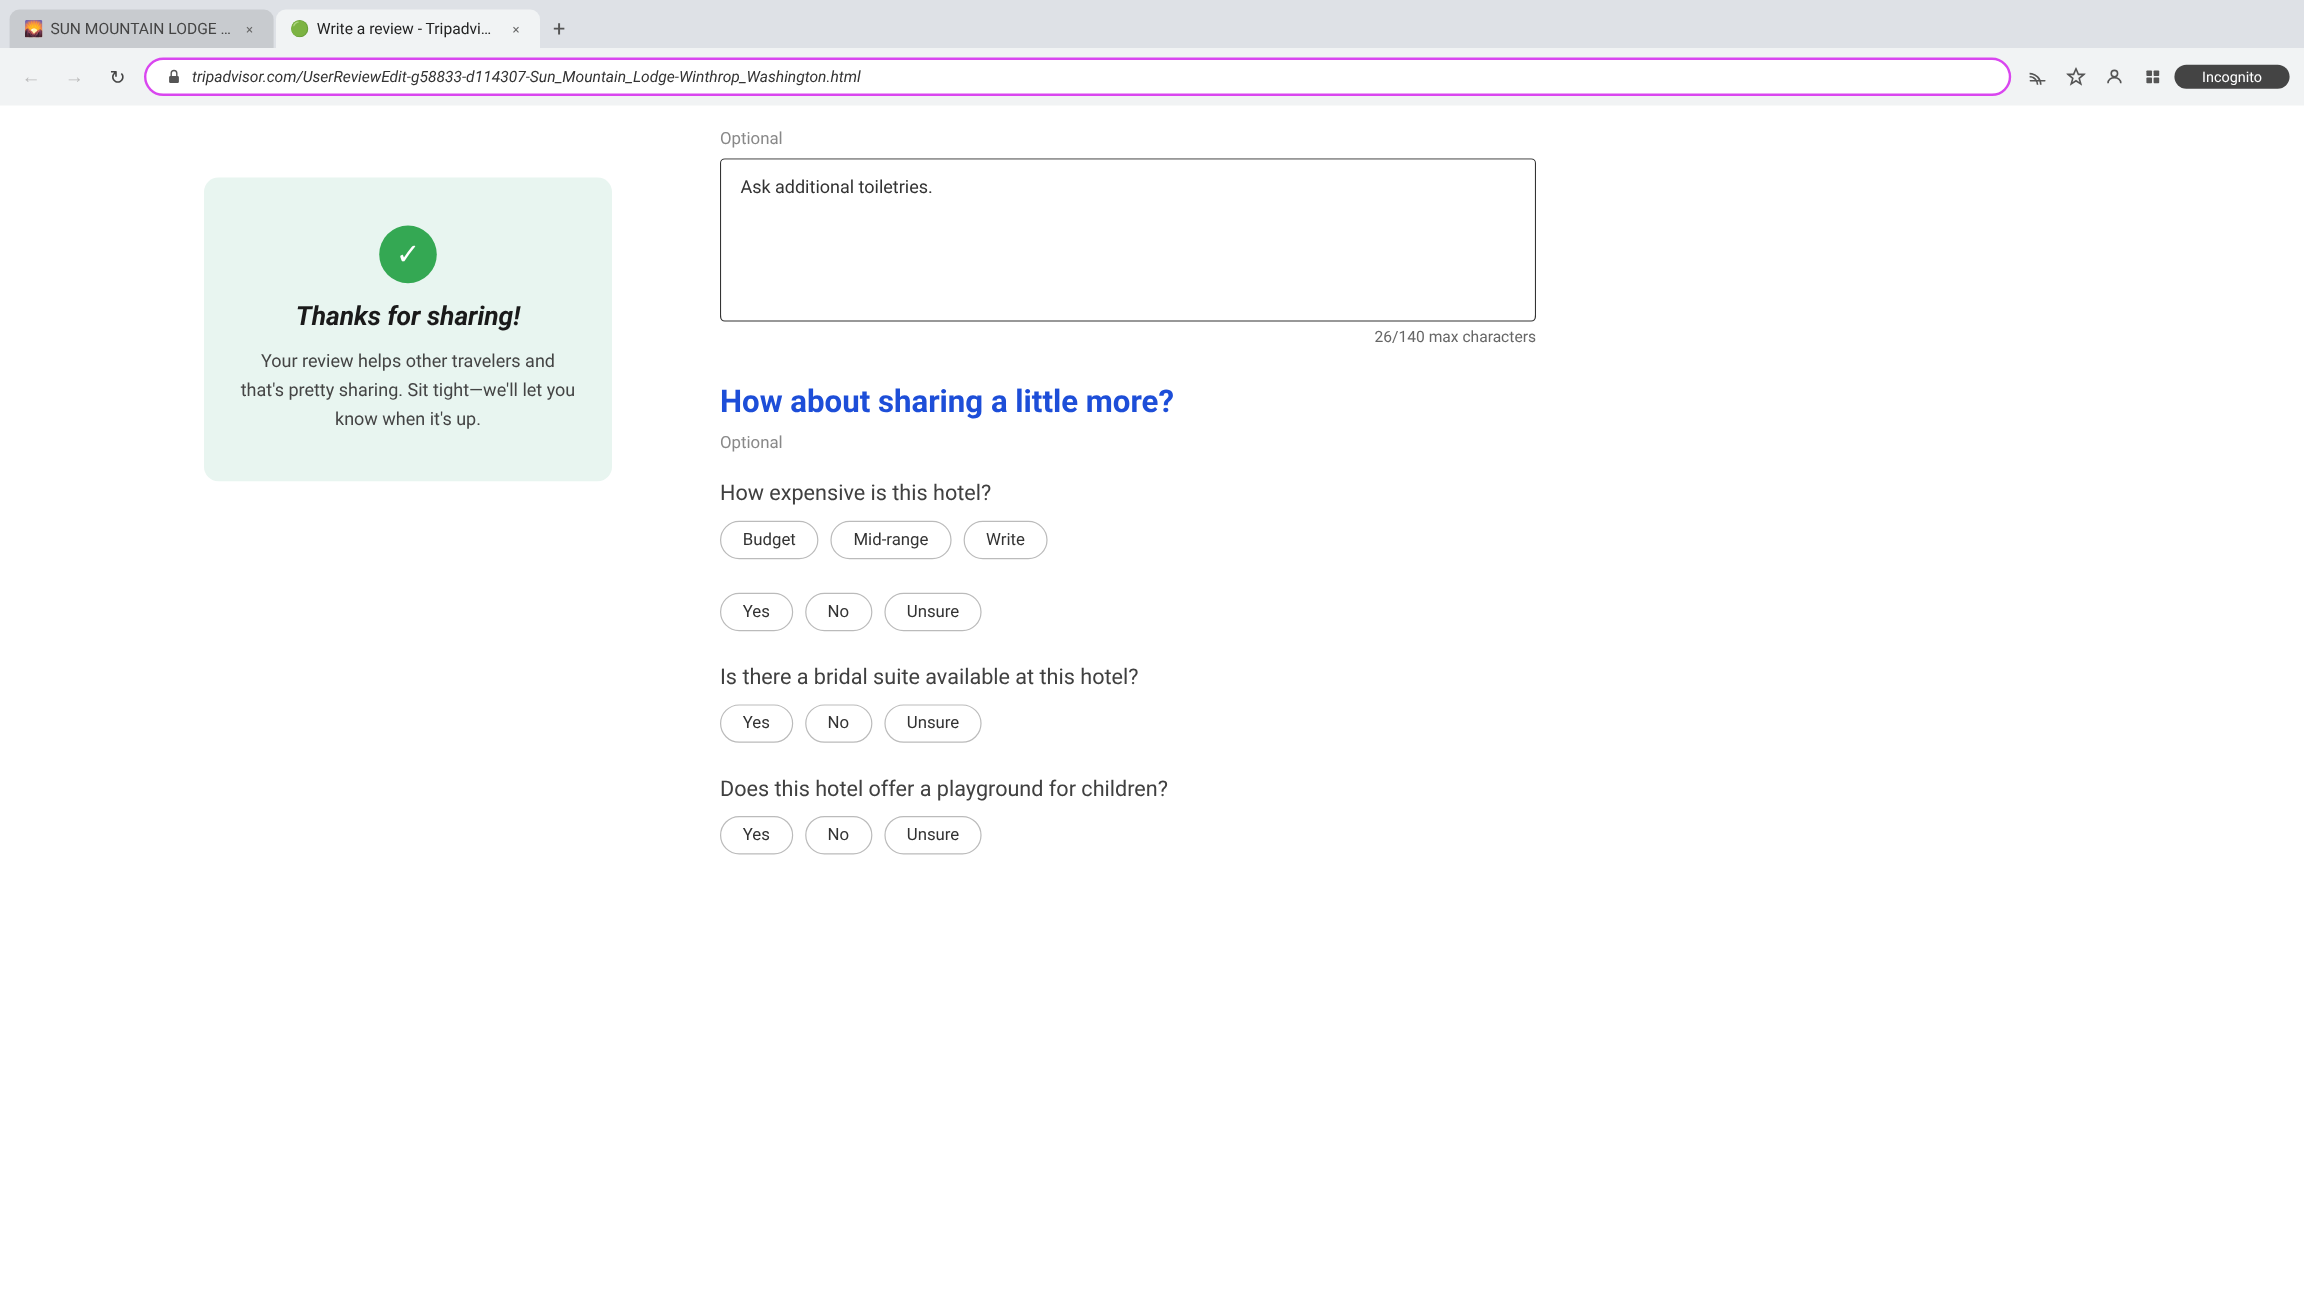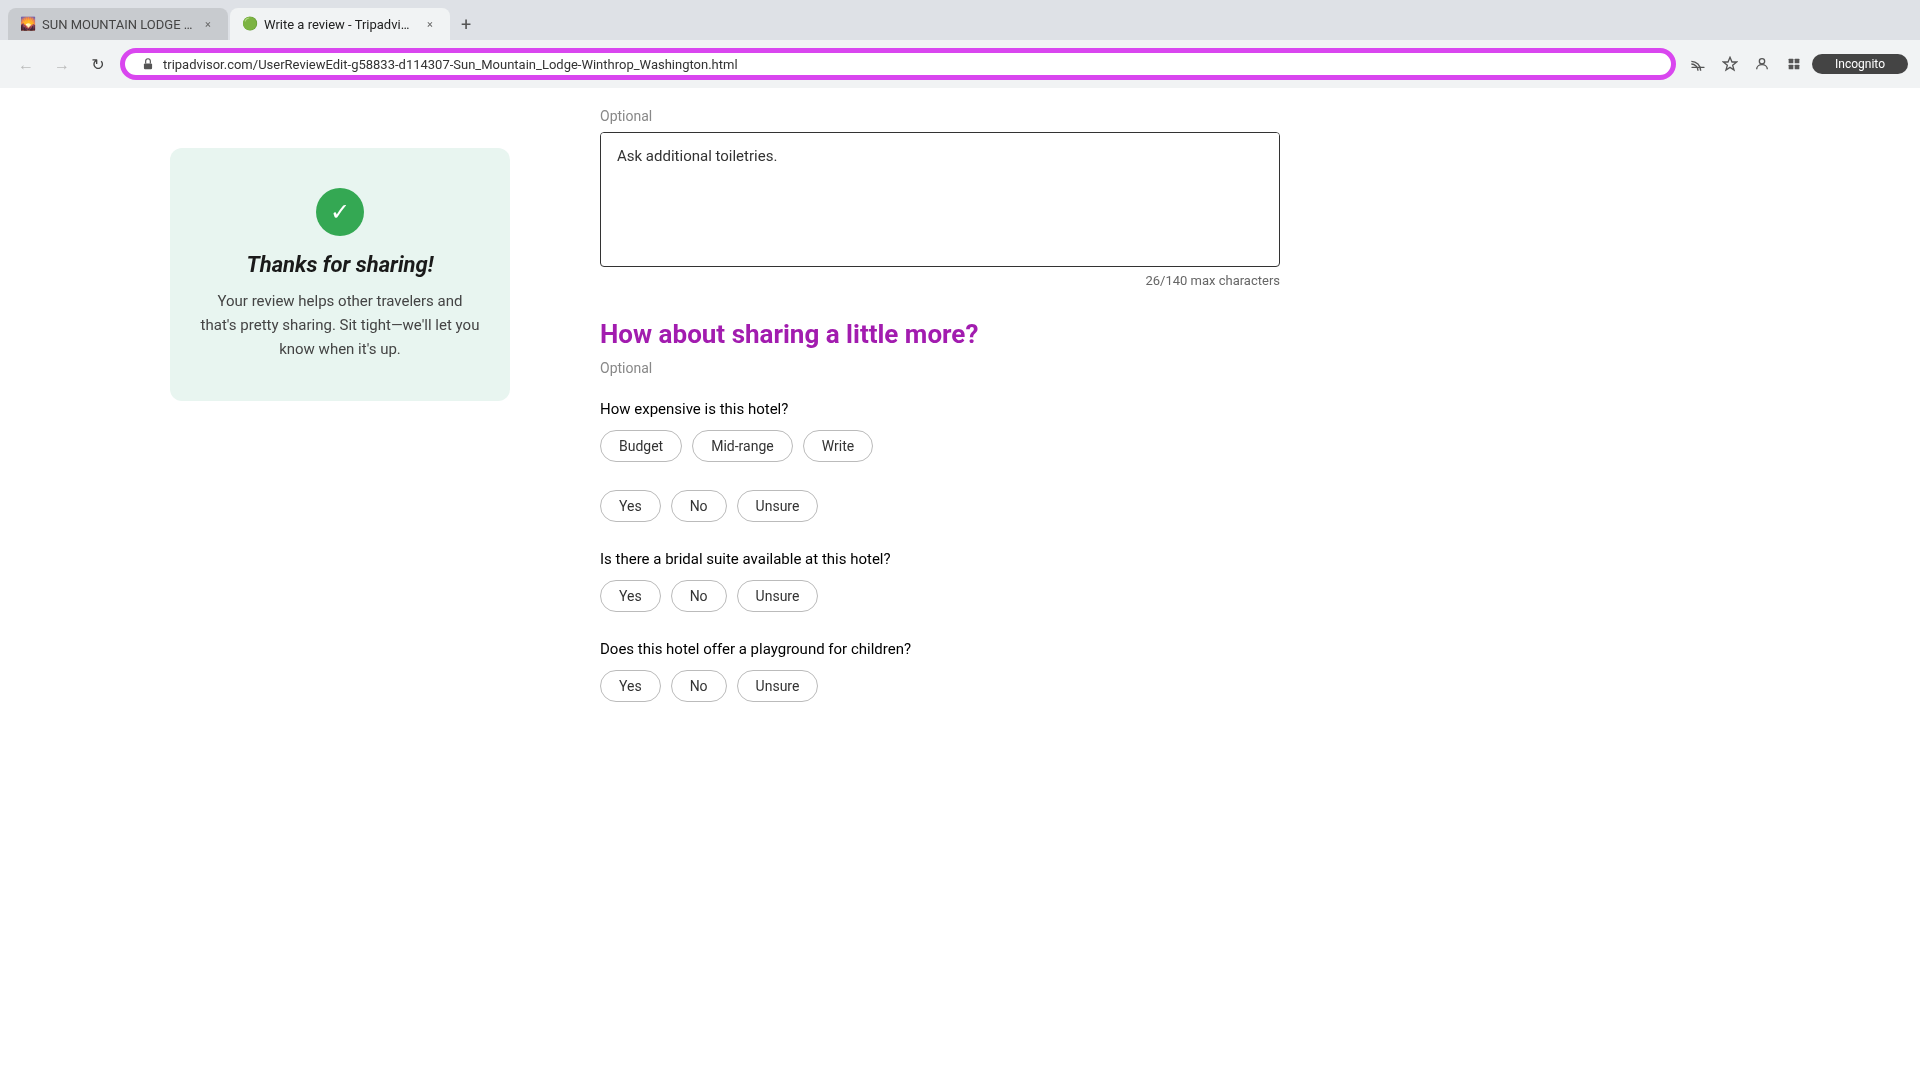--- a/index.html
+++ b/index.html
@@ -110,21 +110,22 @@
 
     .address-bar {
       flex: 1;
       background: #fff;
       border-radius: 20px;
       padding: 6px 16px;
       display: flex;
       align-items: center;
       gap: 8px;
       height: 32px;
-      border: 5px solid #d946ef;
+      border: 2px solid #d946ef;
+      font-style: italic;
     }
 
     .address-text {
       font-size: 13px;
       color: #333;
     }
 
     .toolbar-icons {
       display: flex;
       align-items: center;
@@ -239,38 +240,38 @@
     .char-count {
       text-align: right;
       font-size: 13px;
       color: #666;
       margin-bottom: 30px;
     }
 
     .section-title {
       font-size: 26px;
       font-weight: 700;
-      color: #a21caf;
+      color: #1d4ed8;
       margin-bottom: 8px;
       line-height: 1.3;
     }
 
     .section-optional {
       font-size: 14px;
       color: #888;
       margin-bottom: 24px;
     }
 
     .question-block {
       margin-bottom: 28px;
     }
 
     .question-text {
-      font-size: 15px;
-      color: #000000;
+      font-size: 18px;
+      color: #404040;
       margin-bottom: 12px;
     }
 
     .options-row {
       display: flex;
       gap: 10px;
       flex-wrap: wrap;
     }
 
     .option-btn {

